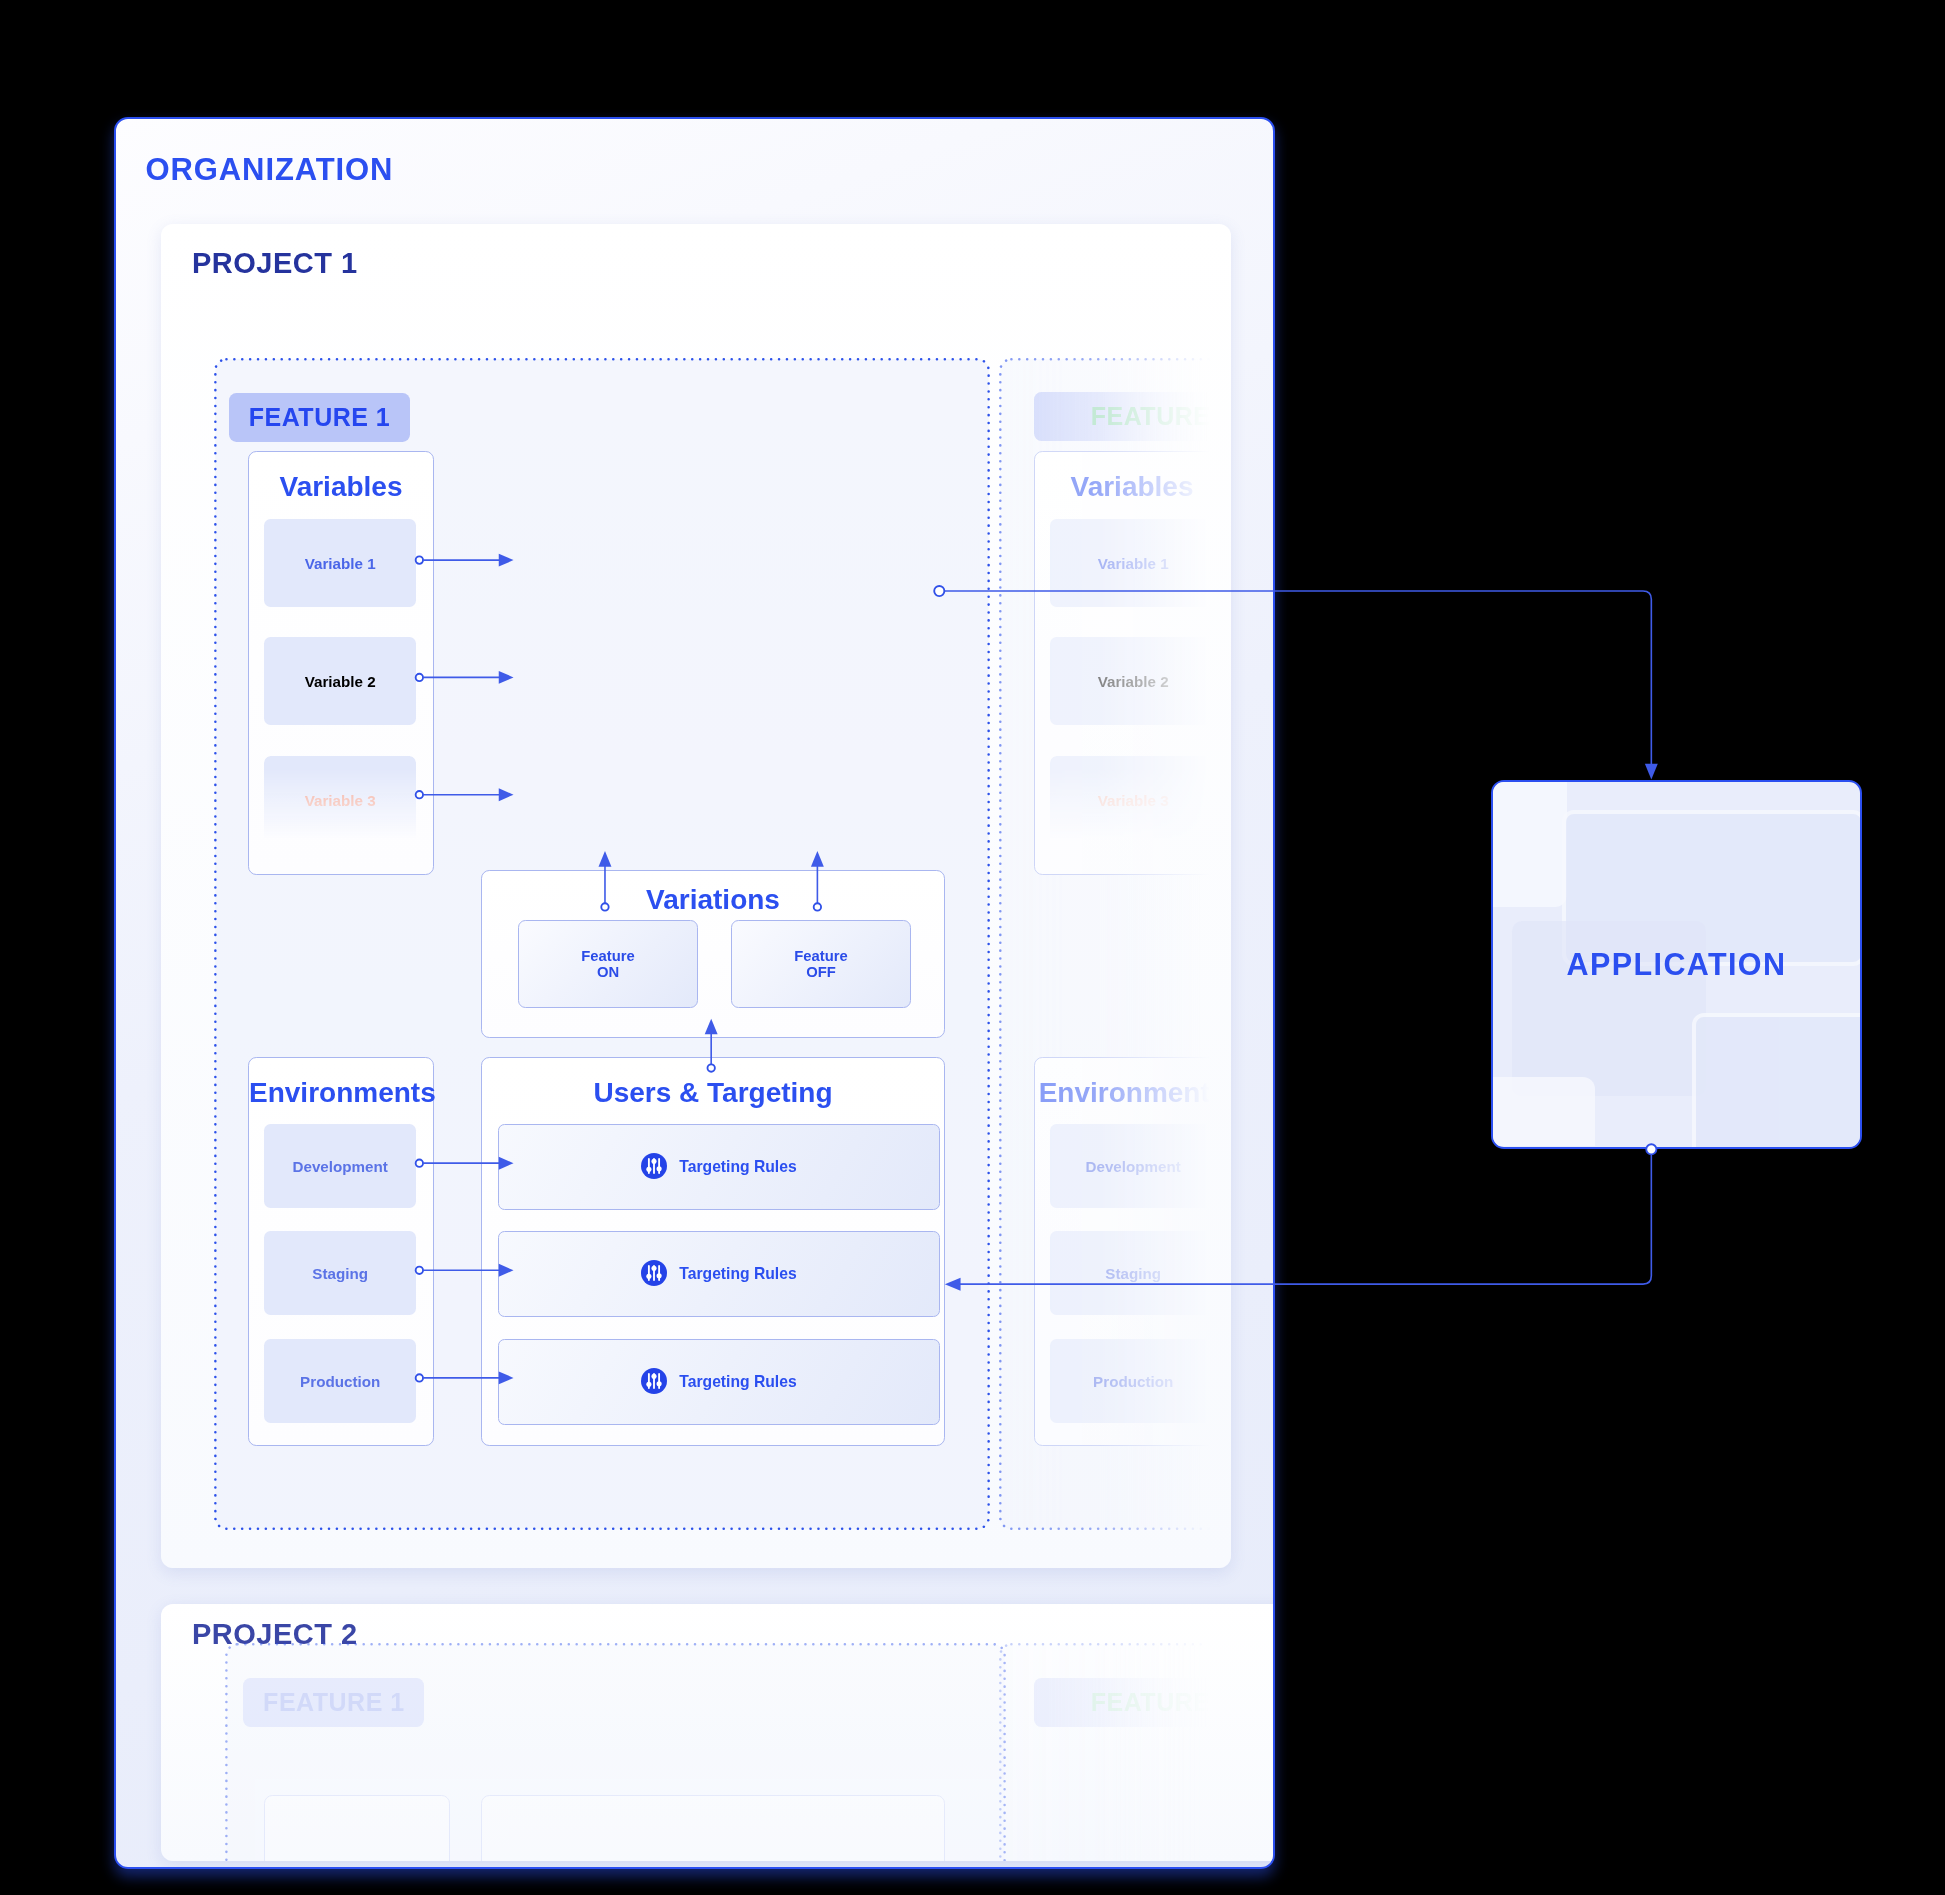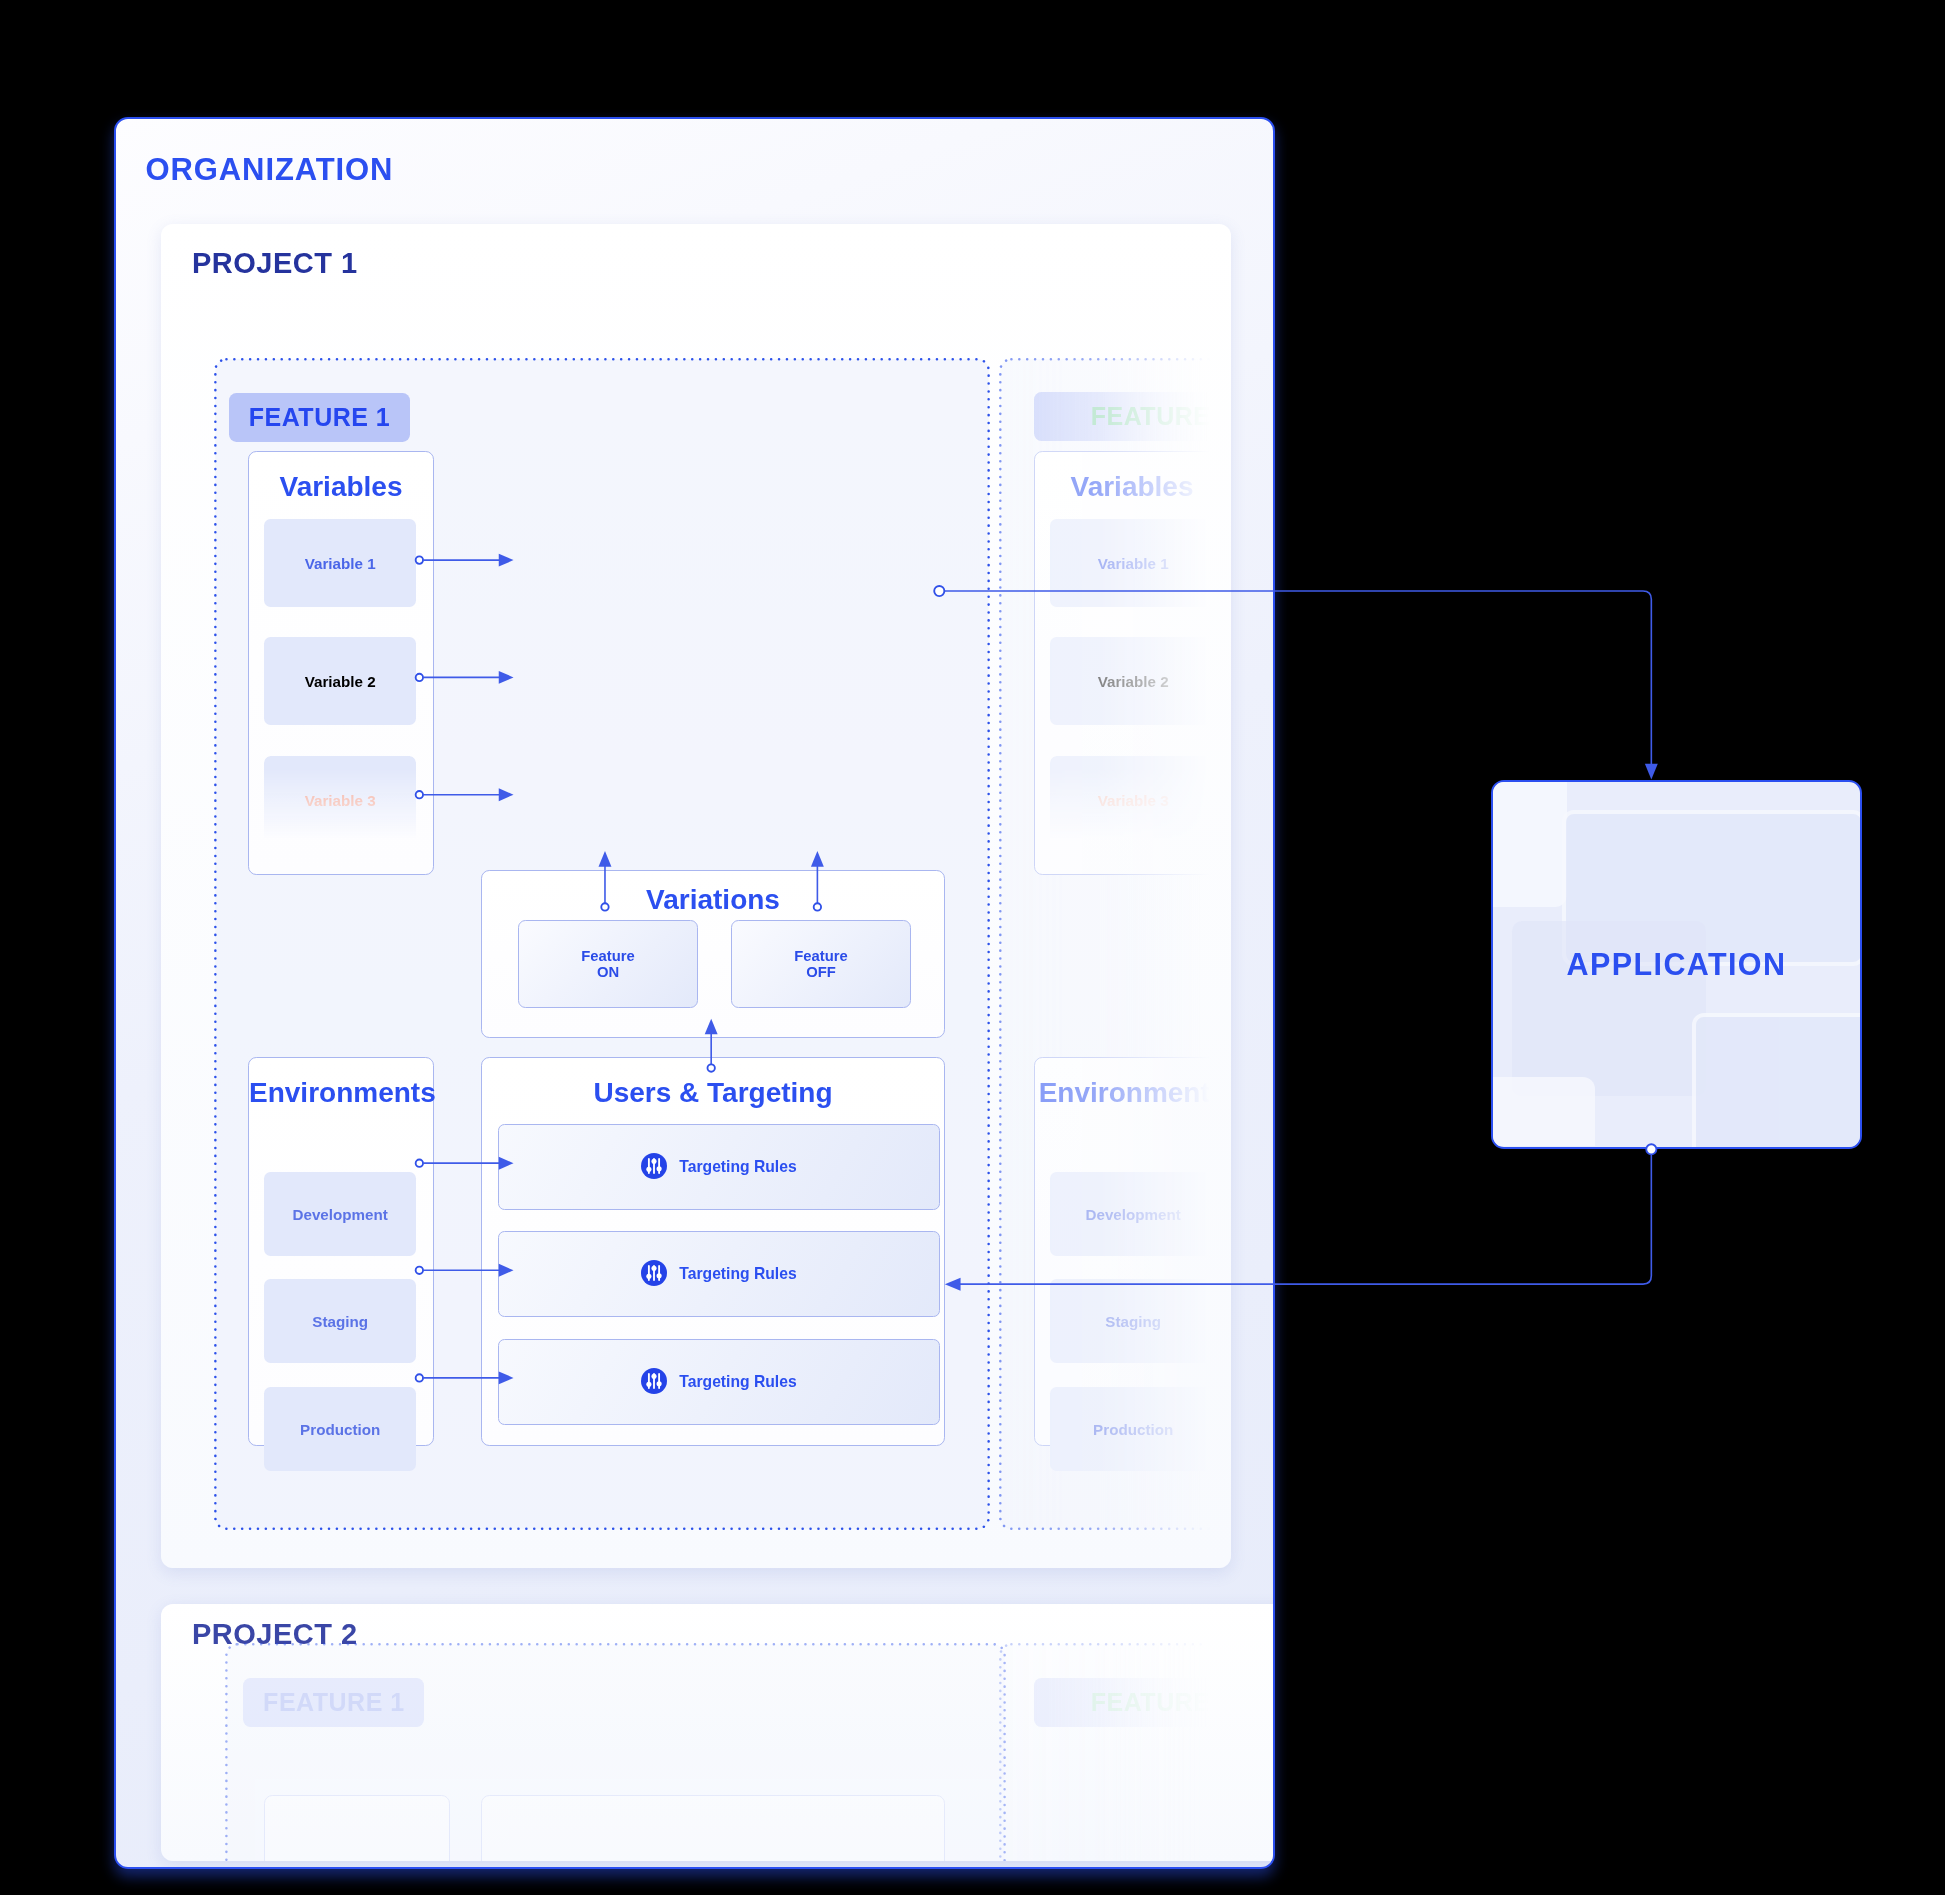--- a/index.html
+++ b/index.html
@@ -34,21 +34,21 @@
     border:1.4px solid #a9b6f0;border-radius:8.3px;}
   .box-title{position:absolute;left:0;right:0;top:18.5px;text-align:center;
     font-size:28px;font-weight:700;color:#2b4ff0;}
 
   .chip{position:absolute;display:flex;align-items:center;justify-content:center;
     background:#e2e8fb;border-radius:6.5px;font-size:15.2px;font-weight:700;}
   .chip.blank{background:#e2e8fb;}
   .fade-bottom{-webkit-mask-image:linear-gradient(#000 15%,transparent 95%);
                mask-image:linear-gradient(#000 15%,transparent 95%);}
   .txt-blue{color:#4a66e8;} .txt-green{color:#000000;} .txt-salmon{color:#f2a492;}
-  .txt-env{color:#5b73e6;margin-top:48px;}
+  .txt-env{color:#5b73e6;}
 
   .vbox{display:flex;align-items:center;justify-content:center;text-align:center;
     background:linear-gradient(135deg,#fafbff 0%,#e3e9fa 100%);
     border:1.4px solid #a9b6f0;border-radius:7.4px;
     font-size:14.8px;font-weight:700;color:#2b4ce8;white-space:pre-line;}
 
   .trow{display:flex;align-items:center;justify-content:center;gap:12px;
     background:linear-gradient(120deg,#f7f9fe 0%,#e3e9fa 100%);
     border:1.4px solid #a9b6f0;border-radius:6.5px;}
   .trow-label{font-size:15.7px;font-weight:700;color:#2b4ff0;}

